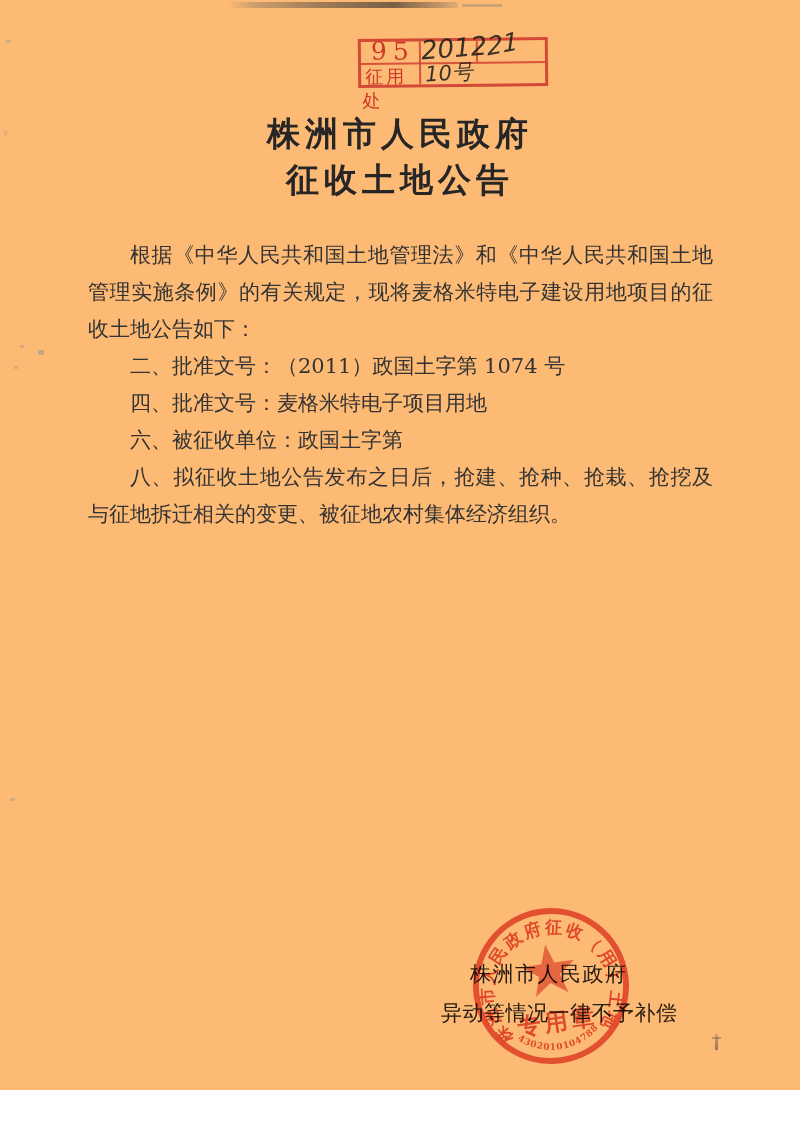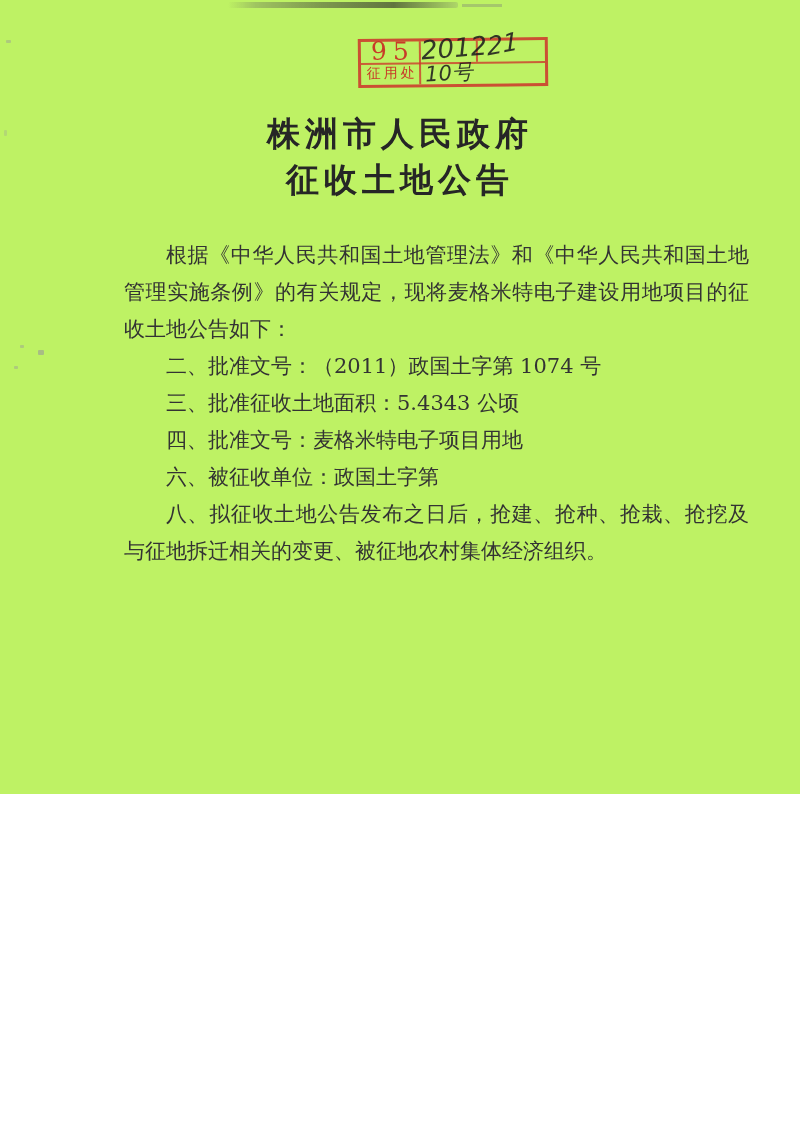--- a/index.html
+++ b/index.html
@@ -1,19 +1,19 @@
 <!DOCTYPE html>
 <html style="--stamp-red: rgba(205,57,44,0.88); --stamp-red-line: rgba(205,57,44,0.8); --stamp-red-text: rgba(200,48,36,0.95);"><head>
 <meta charset="utf-8">
 <style>
   * { margin:0; padding:0; box-sizing:border-box; }
   html,body { background:#ffffff; }
   .page {
-    position:relative; width:800px; height:794px;
-    background:#bef264; overflow:hidden;
+    position:relative; width:800px; height:1090px;
+    background:#fdba74; overflow:hidden;
     font-family:"DejaVu Serif", serif;
   }
 
   
   .top-smudge {
     position:absolute; left:228px; top:2px; width:230px; height:6px;
     background:linear-gradient(90deg,
       rgba(120,120,120,0) 0%, rgba(90,90,90,.30) 12%,
       rgba(55,55,55,.48) 40%, rgba(40,40,40,.62) 72%,
       rgba(120,120,120,.22) 100%);
@@ -48,37 +48,37 @@
   }
   .stamp .hline { position:absolute; left:0; right:0; top:21px; height:2px; background:var(--stamp-red-line, rgba(205,57,44,.8)); }
   .stamp .vline1 { position:absolute; left:58px; top:0; bottom:0; width:2px; background:var(--stamp-red-line, rgba(205,57,44,.8)); }
   .stamp .vline2 { position:absolute; left:115px; top:0; height:21px; width:2px; background:var(--stamp-red-line, rgba(205,57,44,.8)); }
   .stamp-num {
     position:absolute; left:0; top:-5px; width:58px; text-align:center;
     font-size:25px; letter-spacing:6px; text-indent:6px;
     color:var(--stamp-red-text, rgba(205,57,44,.95));
   }
   .stamp-office {
-    position:absolute; left:1px; top:23px; width:57px; text-align:center;
-    font-size:14px; letter-spacing:3px; text-indent:3px;
+    position:absolute; left:1px; top:23px; width:57px; text-align:left;
+    font-size:18px; letter-spacing:3px; text-indent:3px;
     color:var(--stamp-red-text, rgba(205,57,44,.95));
   }
   .hw { position:absolute; color:#1e1e1e; font-family:"DejaVu Sans", sans-serif; font-style:italic; opacity:.88; }
   .hw-year   { left:60px;  top:-8px;  font-size:26px; transform:rotate(-4deg); letter-spacing:0px; }
   .hw-serial { left:126px; top:-11px; font-size:25px; transform:rotate(-10deg) skewX(-8deg); }
   .hw-docno  { left:64px;  top:18px;  font-size:21px; transform:rotate(-3deg); }
 
   
   .title-block { position:absolute; left:0; top:111px; width:100%; text-align:center; color:#262626; }
   .title-line { font-size:33px; line-height:46px; letter-spacing:5px; font-weight:600; }
 
   
   .doc-body {
     position:absolute; left:88px; top:237px; width:625px; z-index:1;
-    font-size:21px; line-height:37px; color:#333333; text-align:justify;margin-left:36px;
+    font-size:21px; line-height:37px; color:#333333; text-align:justify;
   }
   .doc-body p { text-indent:2em; margin:0; }
 
   
   .seal {
     position:absolute; left:463px; top:898px; width:176px; height:176px;
     transform:rotate(-8deg); mix-blend-mode:multiply; opacity:.93; z-index:2;
   }
   .seal text { font-family:"DejaVu Serif", serif; font-weight:700; }
 
@@ -114,21 +114,20 @@
   </div>
 
   <div class="title-block">
     <div class="title-line">株洲市人民政府</div>
     <div class="title-line">征收土地公告</div>
   </div>
 
   <div class="doc-body">
     <p>根据《中华人民共和国土地管理法》和《中华人民共和国土地管理实施条例》的有关规定，现将麦格米特电子建设用地项目的征收土地公告如下：</p>
     <p>二、批准文号：（2011）政国土字第 1074 号</p>
-    <p>三、批准征收土地面积：5.4343 公顷</p>
     <p>四、批准文号：麦格米特电子项目用地</p>
     <p>六、被征收单位：政国土字第</p>
     <p>八、拟征收土地公告发布之日后，抢建、抢种、抢栽、抢挖及与征地拆迁相关的变更、被征地农村集体经济组织。</p>
   </div>
 
   <div class="seal">
     <svg id="seal-svg" width="176" height="176" viewBox="0 0 176 176">
       <circle cx="88" cy="88" r="75" fill="none" stroke="#e05a55" stroke-width="6" opacity="0.95"></circle>
       <polygon points="88,46 94.5,65.1 114.6,65.3 98.5,77.4 104.5,96.7 88,85 71.5,96.7 77.5,77.4 61.4,65.3 81.5,65.1" fill="#e0645f" opacity="0.8"></polygon>
     <text x="39.08678321925254" y="126.99238130477406" text-anchor="middle" font-size="17" fill="#df5752" transform="rotate(-124 39.08678321925254 126.99238130477406)">株</text>

